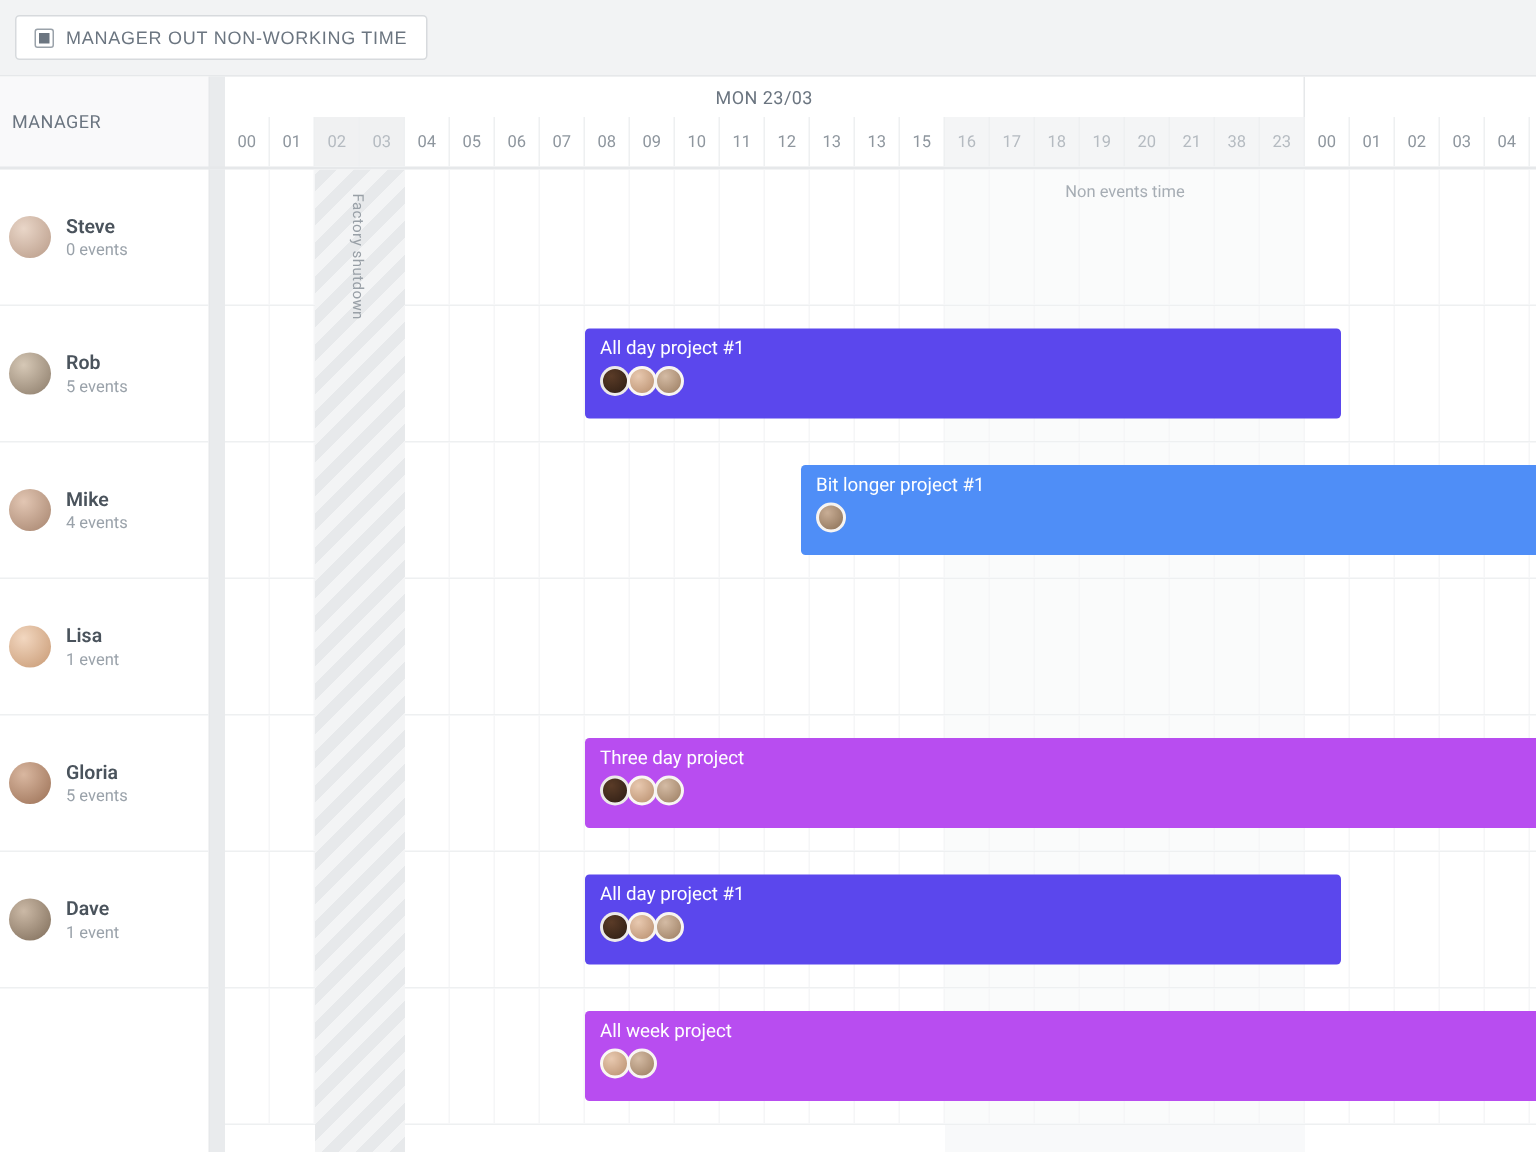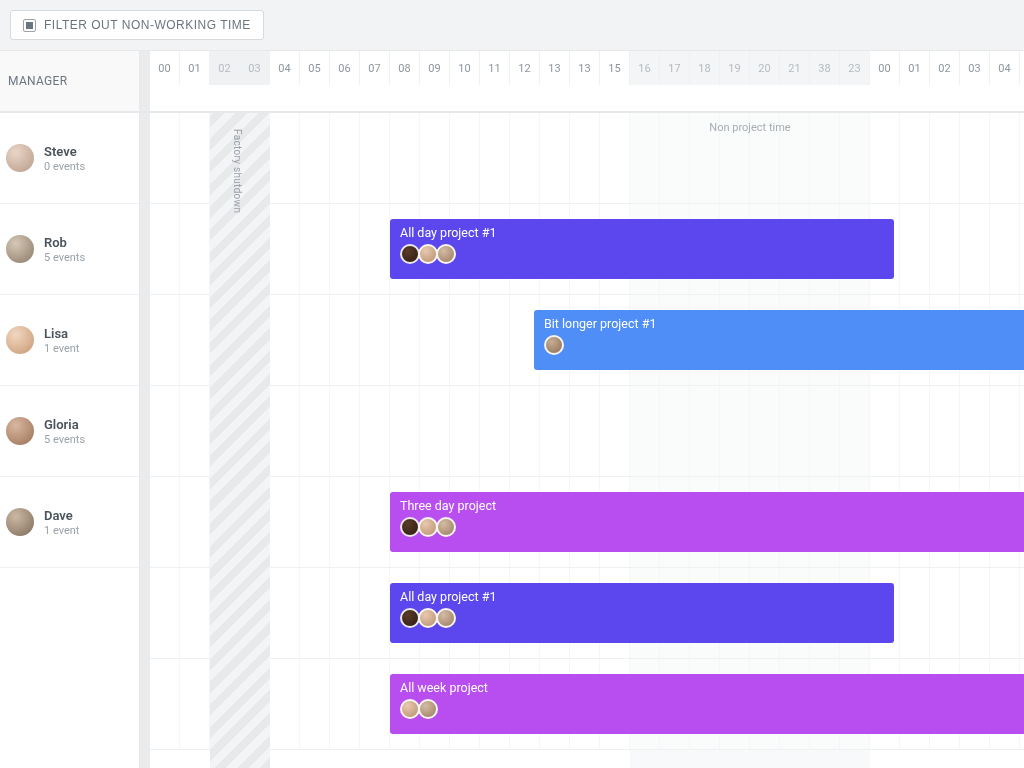--- a/index.html
+++ b/index.html
@@ -248,30 +248,36 @@
   .av-c      { background: radial-gradient(circle at 35% 30%, #d4bba4, #9a7c60); }
   .av-d      { background: radial-gradient(circle at 35% 30%, #c8ad95, #8a6f55); }
 
 </style>
 </head>
 <body>
 
 <div class="toolbar">
   <button class="filter-btn">
     <span class="checkbox"></span>
-    <span>FILTER OUT NON-WORKING TIME</span>
+    <span>MANAGER OUT NON-WORKING TIME</span>
   </button>
 </div>
 
 <div class="grid" style="height:62px;">
   <div class="left-header">
     <span>MANAGER</span>
   </div>
   <div class="splitter"></div>
   <div class="time-header">
+    <div class="date-row">
+      <div class="date-cell">
+        <span>MON 23/03</span>
+      </div>
+      <div class="date-cell next"></div>
+    </div>
     <div class="hour-row" id="hour-row">
         <div class="hour-cell">00</div>
         <div class="hour-cell">01</div>
         <div class="hour-cell shut">02</div>
         <div class="hour-cell shut">03</div>
         <div class="hour-cell">04</div>
         <div class="hour-cell">05</div>
         <div class="hour-cell">06</div>
         <div class="hour-cell">07</div>
         <div class="hour-cell">08</div>
@@ -309,20 +315,27 @@
         </div>
       </div>
       <div class="res-row">
         <span class="avatar av-rob"></span>
         <div>
           <div class="res-name">Rob</div>
           <div class="res-meta">5 events</div>
         </div>
       </div>
       <div class="res-row">
+        <span class="avatar av-mike"></span>
+        <div>
+          <div class="res-name">Mike</div>
+          <div class="res-meta">4 events</div>
+        </div>
+      </div>
+      <div class="res-row">
         <span class="avatar av-lisa"></span>
         <div>
           <div class="res-name">Lisa</div>
           <div class="res-meta">1 event</div>
         </div>
       </div>
       <div class="res-row">
         <span class="avatar av-gloria"></span>
         <div>
           <div class="res-name">Gloria</div>
@@ -335,21 +348,21 @@
           <div class="res-name">Dave</div>
           <div class="res-meta">1 event</div>
         </div>
       </div>
     </div>
   <div class="body-splitter"></div>
   <div class="body-right" id="body-right">
     <div class="shutdown-col"></div>
     <div class="shutdown-label">Factory shutdown</div>
     <div class="nonwork-col"></div>
-    <div class="nonwork-label">Non project time</div>
+    <div class="nonwork-label">Non events time</div>
   <div class="row-bg">
         <div class="hour-bg" style="left: 0px;"></div>
         <div class="hour-bg" style="left: 30px;"></div>
         <div class="hour-bg" style="left: 60px;"></div>
         <div class="hour-bg" style="left: 90px;"></div>
         <div class="hour-bg" style="left: 120px;"></div>
         <div class="hour-bg" style="left: 150px;"></div>
         <div class="hour-bg" style="left: 180px;"></div>
         <div class="hour-bg" style="left: 210px;"></div>
         <div class="hour-bg" style="left: 240px;"></div>

